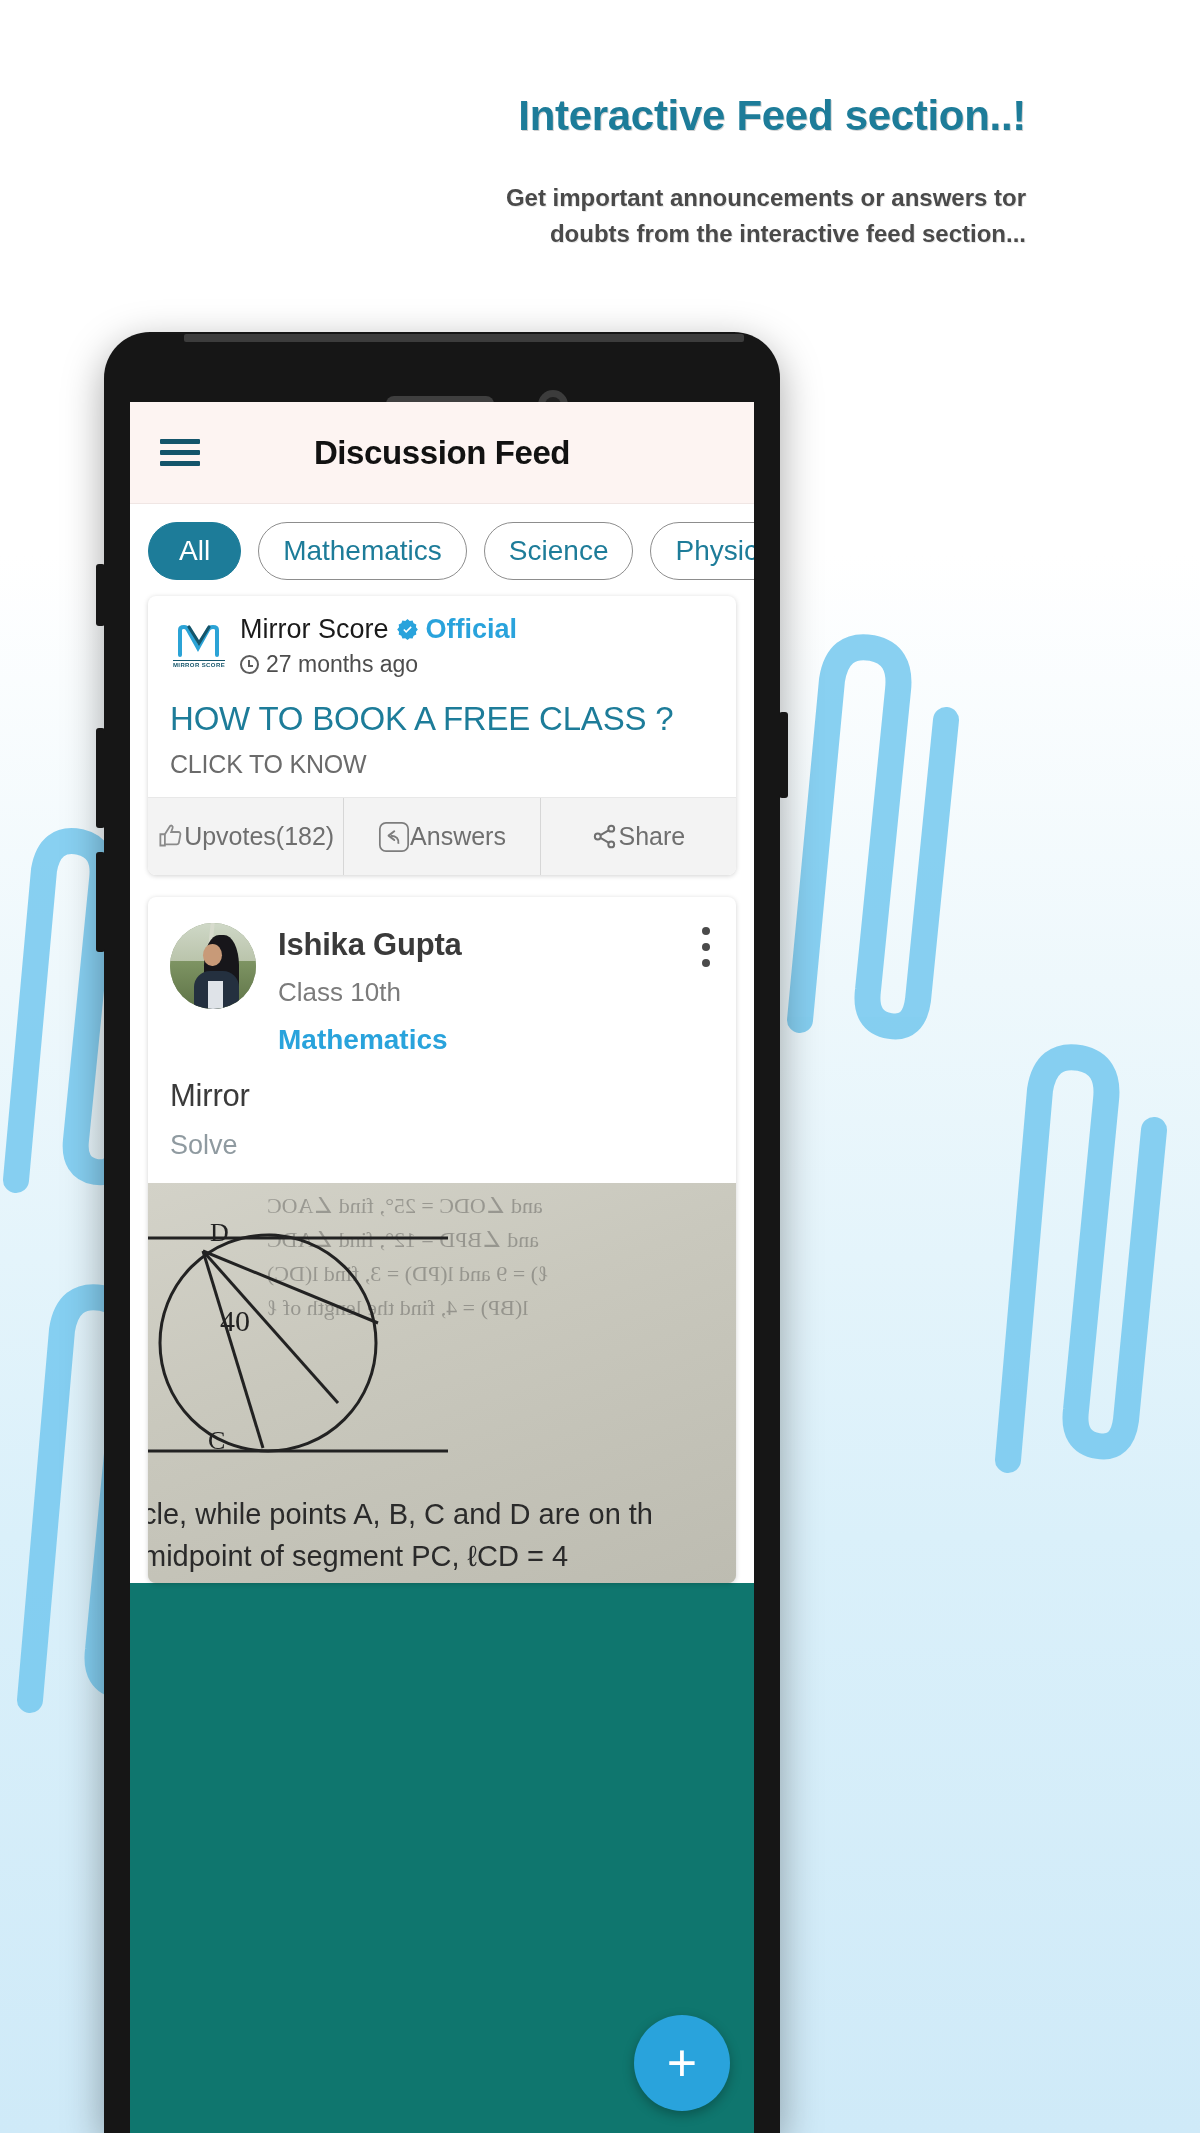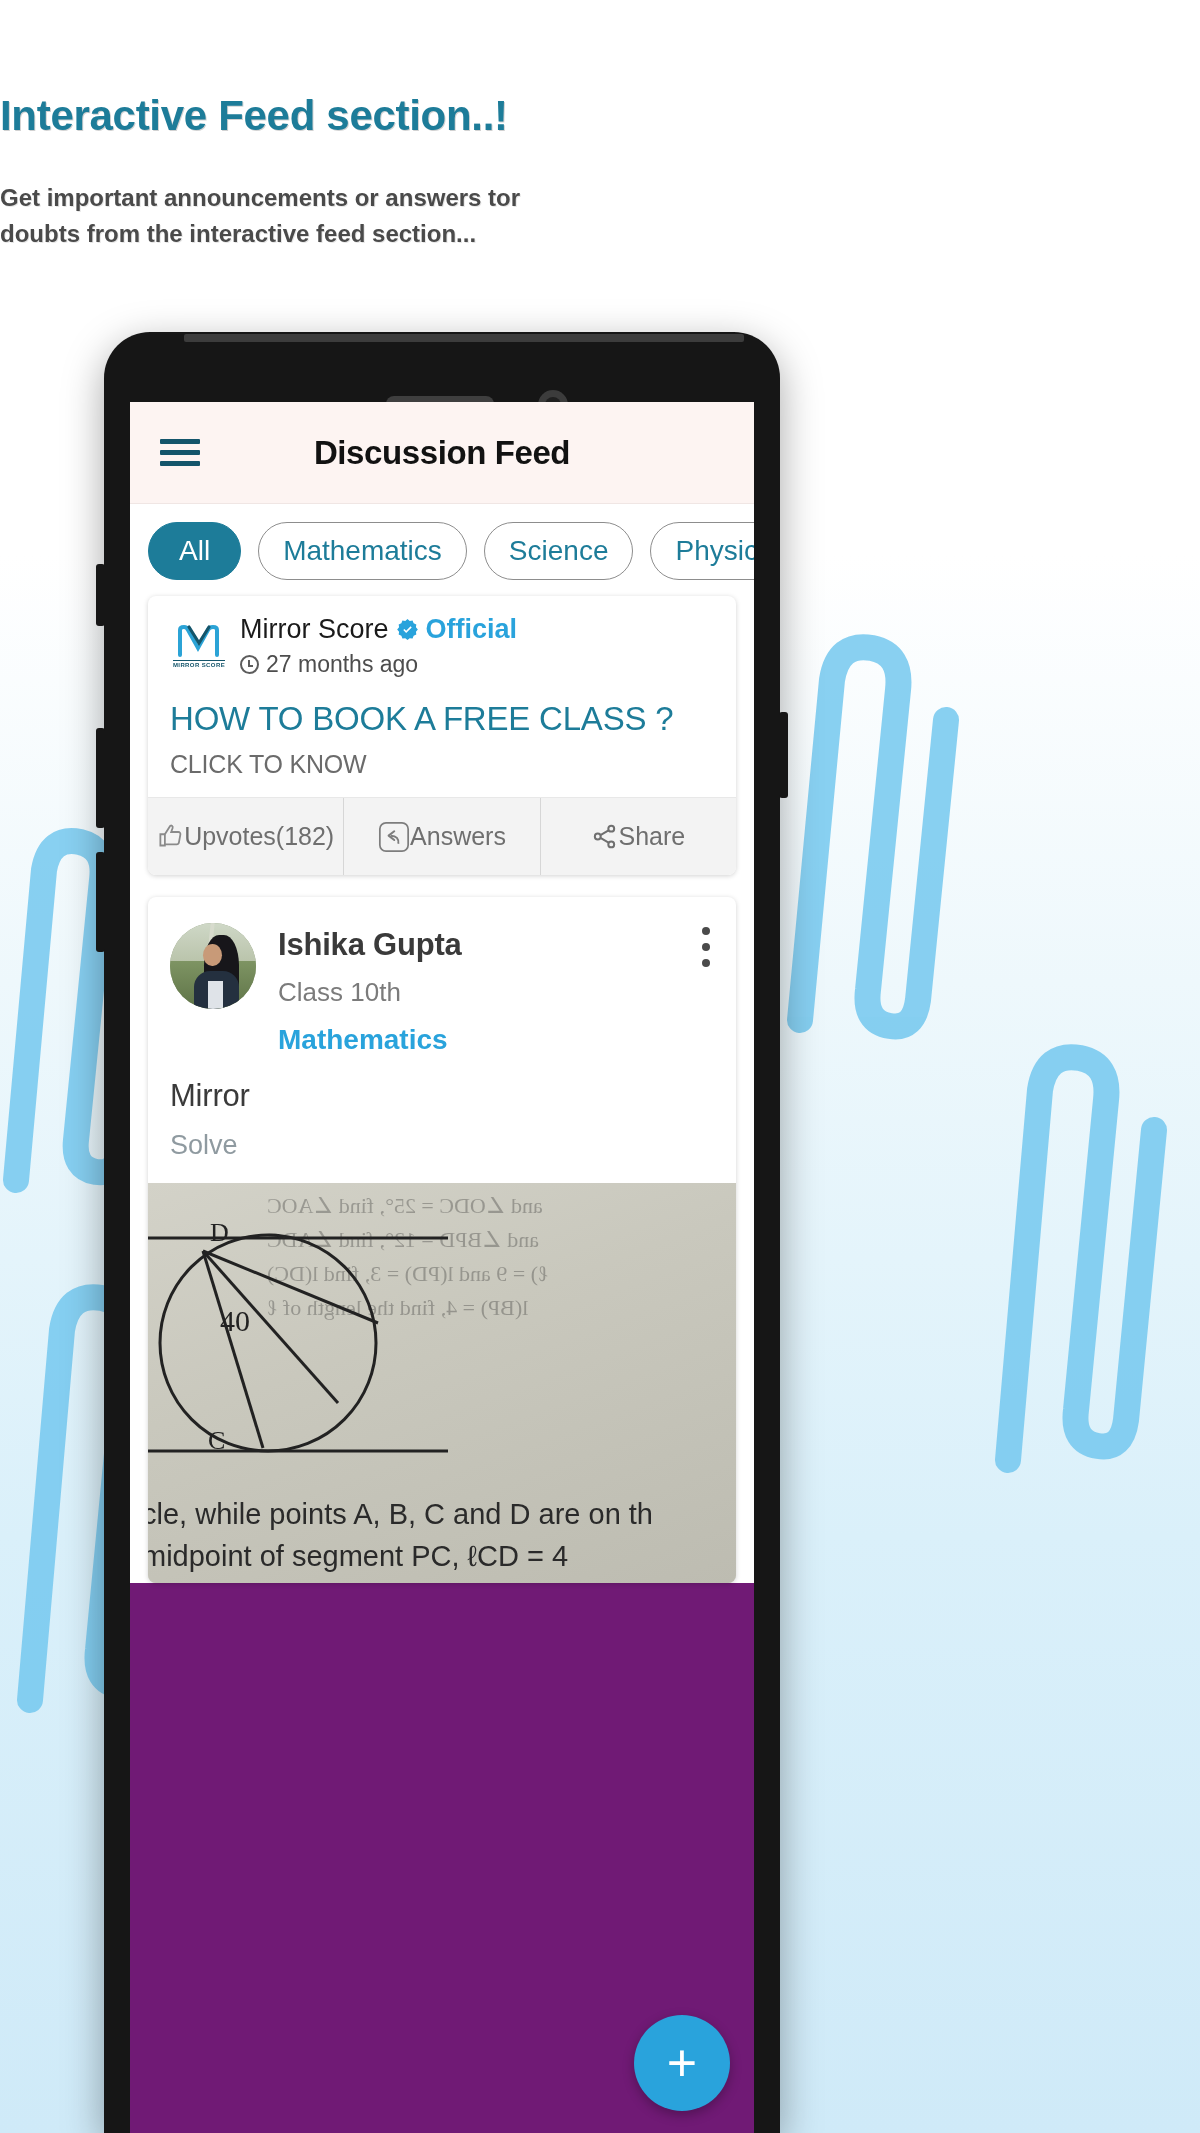--- a/index.html
+++ b/index.html
@@ -13,21 +13,21 @@
 
   
   .bg {
     position:absolute; inset:0;
     background:linear-gradient(180deg,#ffffff 0%,#ffffff 26%,#eef8fc 46%,#daf0fa 72%,#cfeaf8 100%);
     z-index:0;
   }
   .clip-layer { position:absolute; inset:0; z-index:1; pointer-events:none; }
 
   
-  .headings { position:absolute; top:0; left:0; width:1026px; z-index:4; text-align:left; }
+  .headings { position:absolute; top:0; left:0; width:1026px; z-index:4; text-align:right; }
   .title {
     margin-top:92px;
     font-size:42px;
     font-weight:bold;
     color:#1d7c99;
     letter-spacing:-0.3px;
     text-shadow:1px 1px 0 rgba(0,0,0,0.18);
   }
   .subtitle {
     margin-top:40px;
@@ -66,21 +66,21 @@
   }
   .side-btn{ position:absolute; background:#161616; border-radius:3px; }
   .btn-l1{ left:-8px; top:232px; width:9px; height:62px; }
   .btn-l2{ left:-8px; top:396px; width:9px; height:100px; }
   .btn-l3{ left:-8px; top:520px; width:9px; height:100px; }
   .btn-r1{ right:-8px; top:380px; width:9px; height:86px; }
 
   .screen{
     position:absolute; left:26px; top:70px;
     width:624px; height:1731px;
-    background:#701a75;
+    background:#0f766e;
     overflow:hidden;
   }
 
   
   .appbar{
     height:102px; background:#fdf4f2;
     display:flex; align-items:center;
     position:relative;
     border-bottom:1px solid #f0e6e4;
   }

